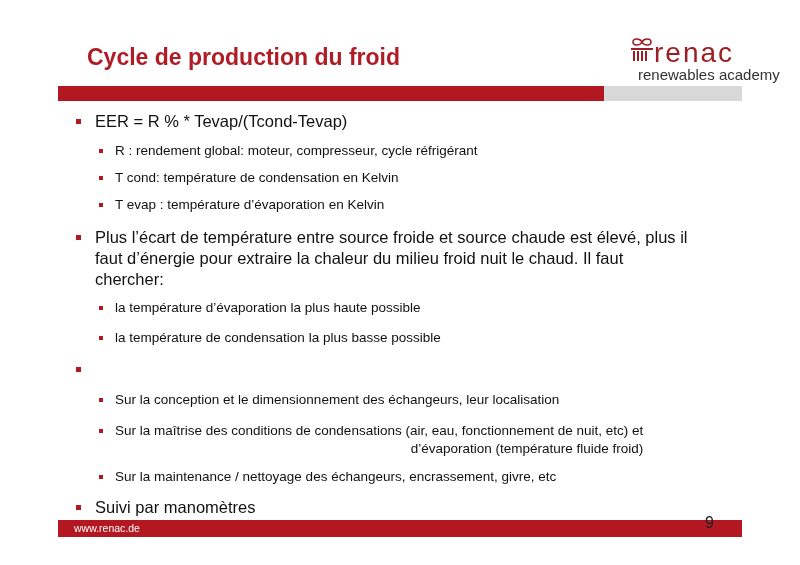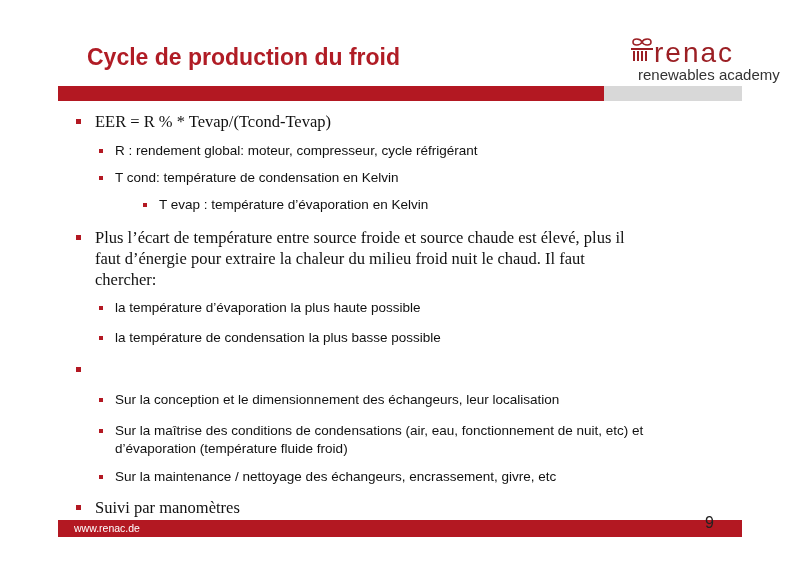--- a/index.html
+++ b/index.html
@@ -30,21 +30,21 @@
       position: absolute; left: 26px; top: 5px;
       font-size: 28px; color: #9b1f24; letter-spacing: 2px; line-height: 22px;
       white-space: nowrap;
     }
     .logo-sub {
       position: absolute; left: 10px; top: 29px;
       font-size: 15px; color: #333333; white-space: nowrap;
     }
     .content { position: absolute; left: 0; top: 0; width: 800px; }
     .b1, .b2 { position: absolute; white-space: nowrap; }
-    .b1 { font-size: 16.5px; line-height: 21px; font-family: Liberation Serif, serif; }
+    .b1 { font-size: 16.5px; line-height: 21px; }
     .b2 { font-size: 13.5px; line-height: 18px; }
     .bul {
       position: absolute; background: #b31822;
     }
     .b1 .bul { width: 5px; height: 5px; left: -19px; top: 8px; }
     .b2 .bul { width: 4px; height: 4px; left: -16px; top: 7px; }
     .footer-bar {
       position: absolute; left: 58px; top: 520px; width: 684px; height: 17px;
       background: #b31822;
     }
@@ -87,21 +87,21 @@
       <span>EER = R % * Tevap/(Tcond-Tevap)</span>
     </div>
     <div class="b2" style="left:115px; top:142px;">
       <span class="bul"></span>
       <span>R : rendement global: moteur, compresseur, cycle réfrigérant</span>
     </div>
     <div class="b2" style="left:115px; top:169px;">
       <span class="bul"></span>
       <span>T cond: température de condensation en Kelvin</span>
     </div>
-    <div class="b2" style="left:115px; top:196px;margin-left:44px;">
+    <div class="b2" style="left:115px; top:196px;">
       <span class="bul"></span>
       <span>T evap : température d’évaporation en Kelvin</span>
     </div>
 
     <div class="b1" style="left:95px; top:227px;">
       <span class="bul"></span>
       <div>Plus l’écart de température entre source froide et source chaude est élevé, plus il</div>
       <div>faut d’énergie pour extraire la chaleur du milieu froid nuit le chaud. Il faut</div>
       <div>chercher:</div>
     </div>
@@ -114,21 +114,21 @@
       <span>la température de condensation la plus basse possible</span>
     </div>
 
     <div class="b1" style="left:95px; top:359px;">
       <span class="bul"></span>
     </div>
     <div class="b2" style="left:115px; top:391px;">
       <span class="bul"></span>
       <span>Sur la conception et le dimensionnement des échangeurs, leur localisation</span>
     </div>
-    <div class="b2" style="left:115px; top:422px;">
+    <div class="b2" style="left:115px; top:422px;text-align:right;">
       <span class="bul"></span>
       <div>Sur la maîtrise des conditions de condensations (air, eau, fonctionnement de nuit, etc) et</div>
       <div>d’évaporation (température fluide froid)</div>
     </div>
     <div class="b2" style="left:115px; top:468px;text-align:center;">
       <span class="bul"></span>
       <span>Sur la maintenance / nettoyage des échangeurs, encrassement, givre, etc</span>
     </div>
 
     <div class="b1" style="left:95px; top:497px;">

